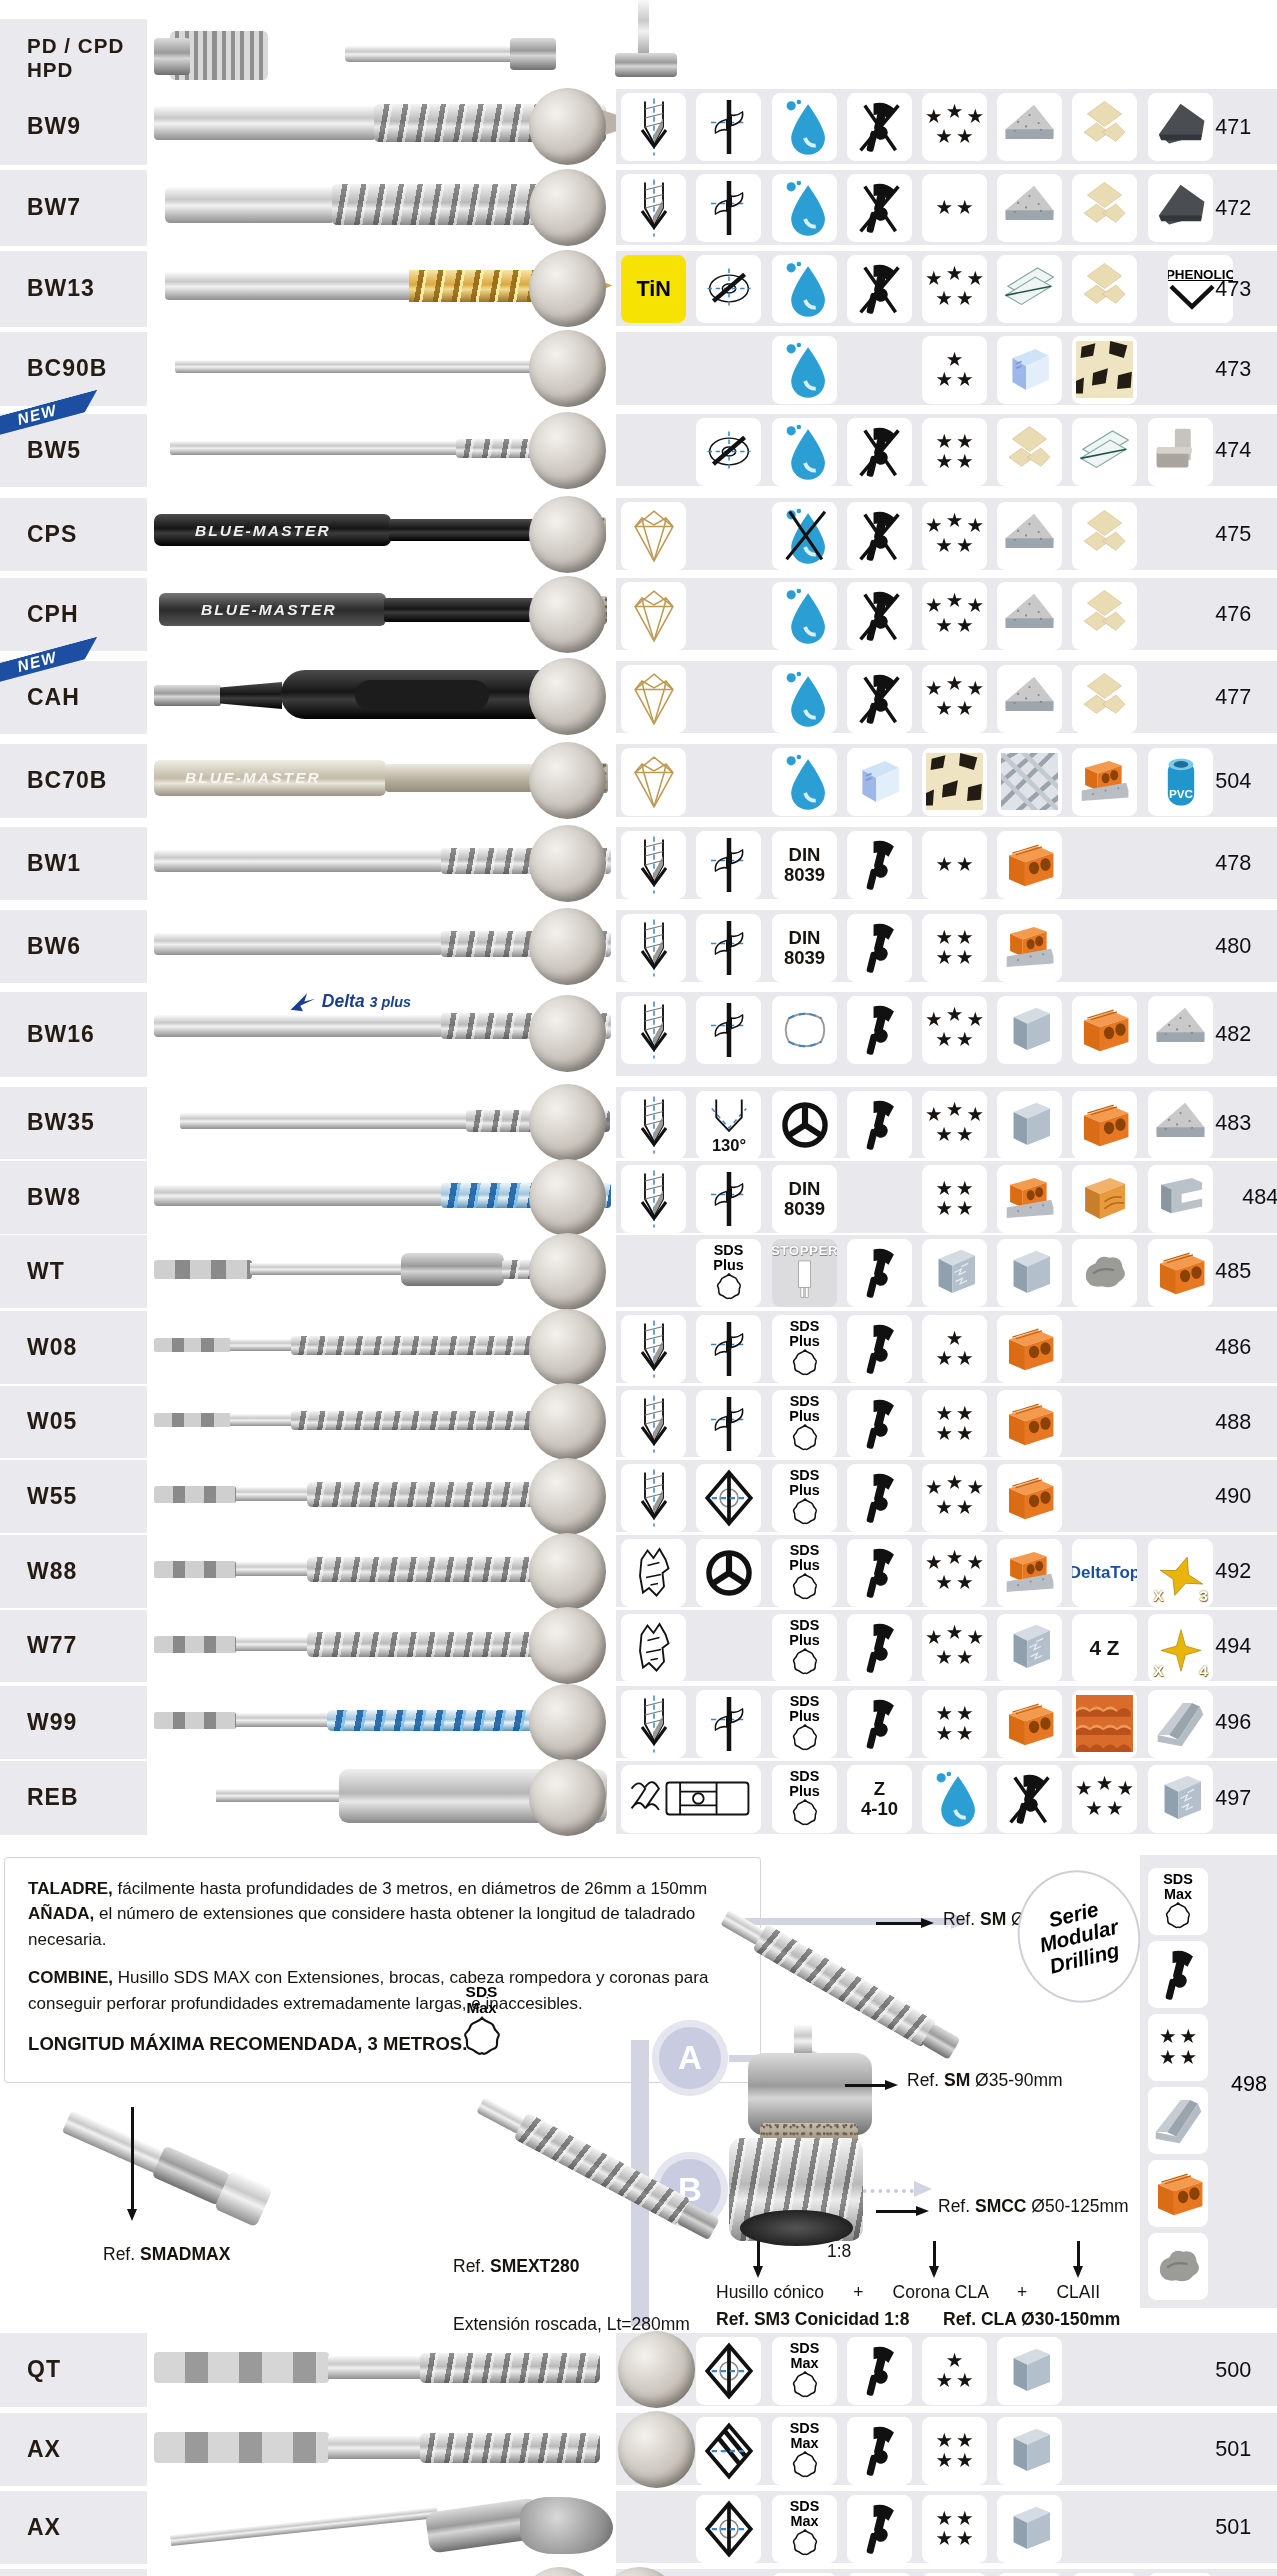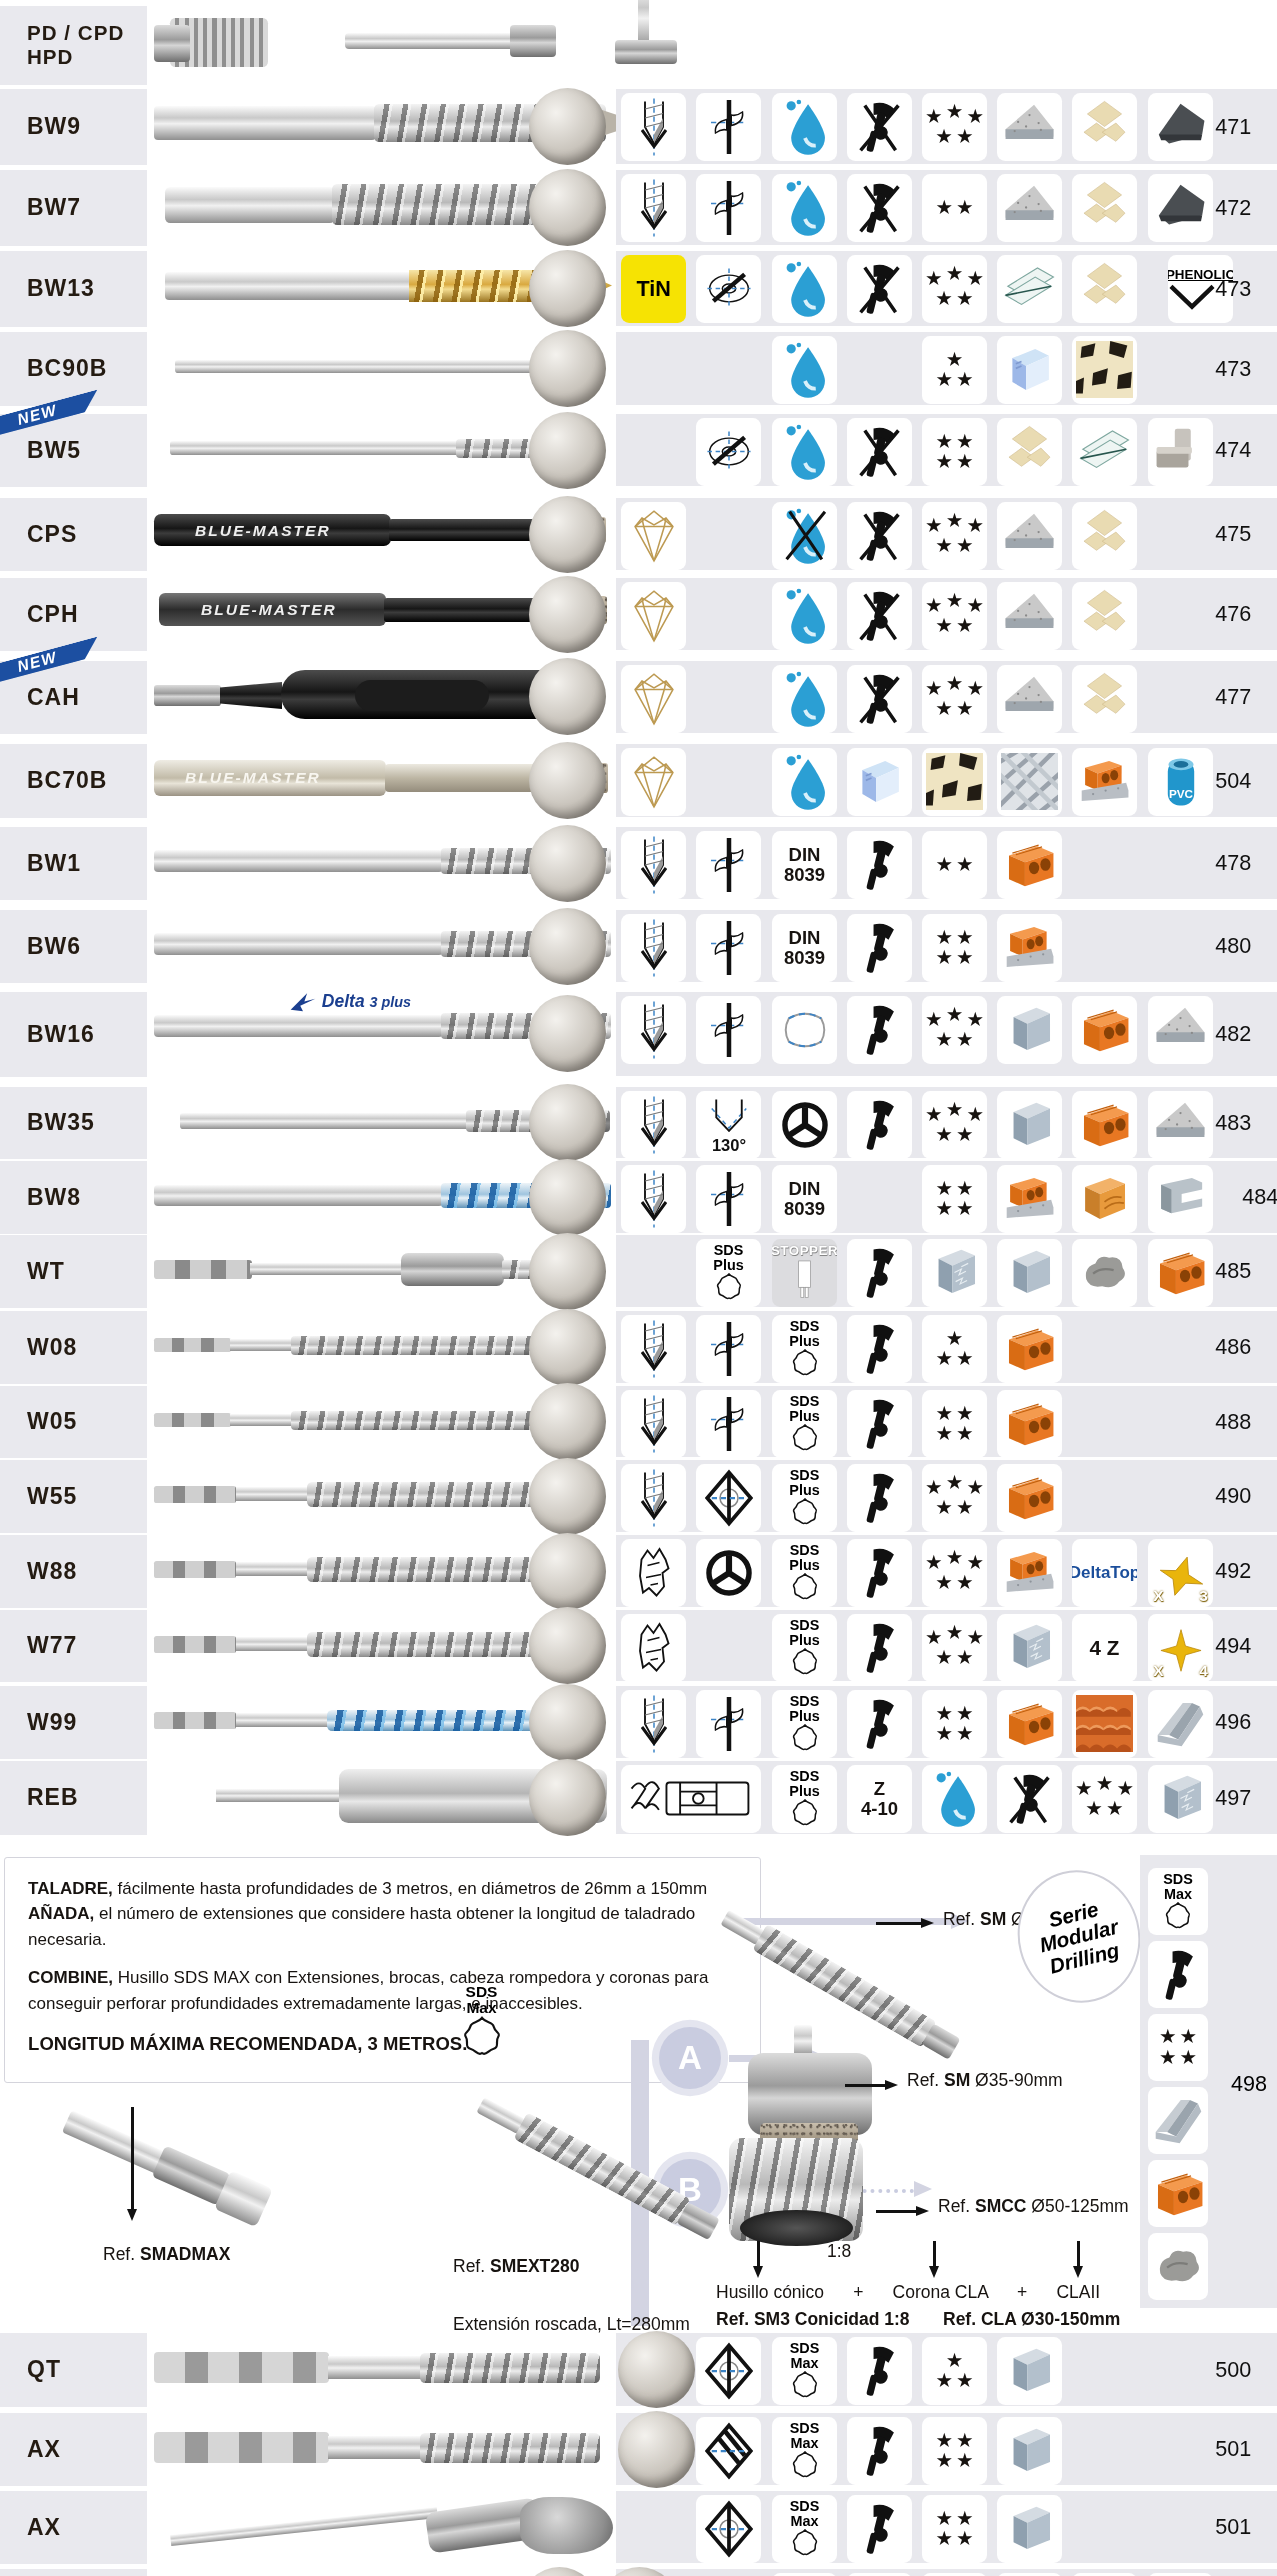--- a/index.html
+++ b/index.html
@@ -79,21 +79,21 @@
   .blkarrow:after{content:"";position:absolute;right:-12.4px;top:-6.7px;border-left:13.4px solid #111;
               border-top:5.2px solid transparent;border-bottom:5.2px solid transparent;}
   .downarr{position:absolute;width:0;border-left:3.1px solid #111;height:31px;}
   .downarr:after{content:"";position:absolute;left:-6.7px;bottom:-11.3px;border-top:12.4px solid #111;
               border-left:5.2px solid transparent;border-right:5.2px solid transparent;}
 </style>
 </head>
 <body>
 
 <div id="rows">
-    <div class="row" style="top: 4px; height: 82px;">
+    <div class="row" style="top: 17px; height: 82px;">
       <div class="lbl">
         <span style="font-size: 20.6px;">PD / CPD</span>
         <span style="font-size: 20.6px;">HPD</span>
       </div>
       <div class="abs" style="left: 149px; top: 0px; width: 464px; height: 82px;">
         <div class="seg " style="left:20.6px;top:14.4px;width:98px;height:49px;border-radius:5.2px;background:repeating-linear-gradient(90deg,#d9d9d9 0 5.2px,#8f8f8f 5.2px 9.3px);"></div>
         <div class="seg met-d" style="left:5.2px;top:20.6px;width:36px;height:37px;border-radius:4.1px;"></div>
         <div class="seg met" style="left:196px;top:29px;width:170px;height:15.5px;border-radius:4.1px;"></div>
         <div class="seg met-d" style="left:361px;top:20.6px;width:46px;height:32px;border-radius:4.1px;"></div>
         <div class="seg met" style="left:489px;top:-18.5px;width:11.3px;height:62px;"></div>

